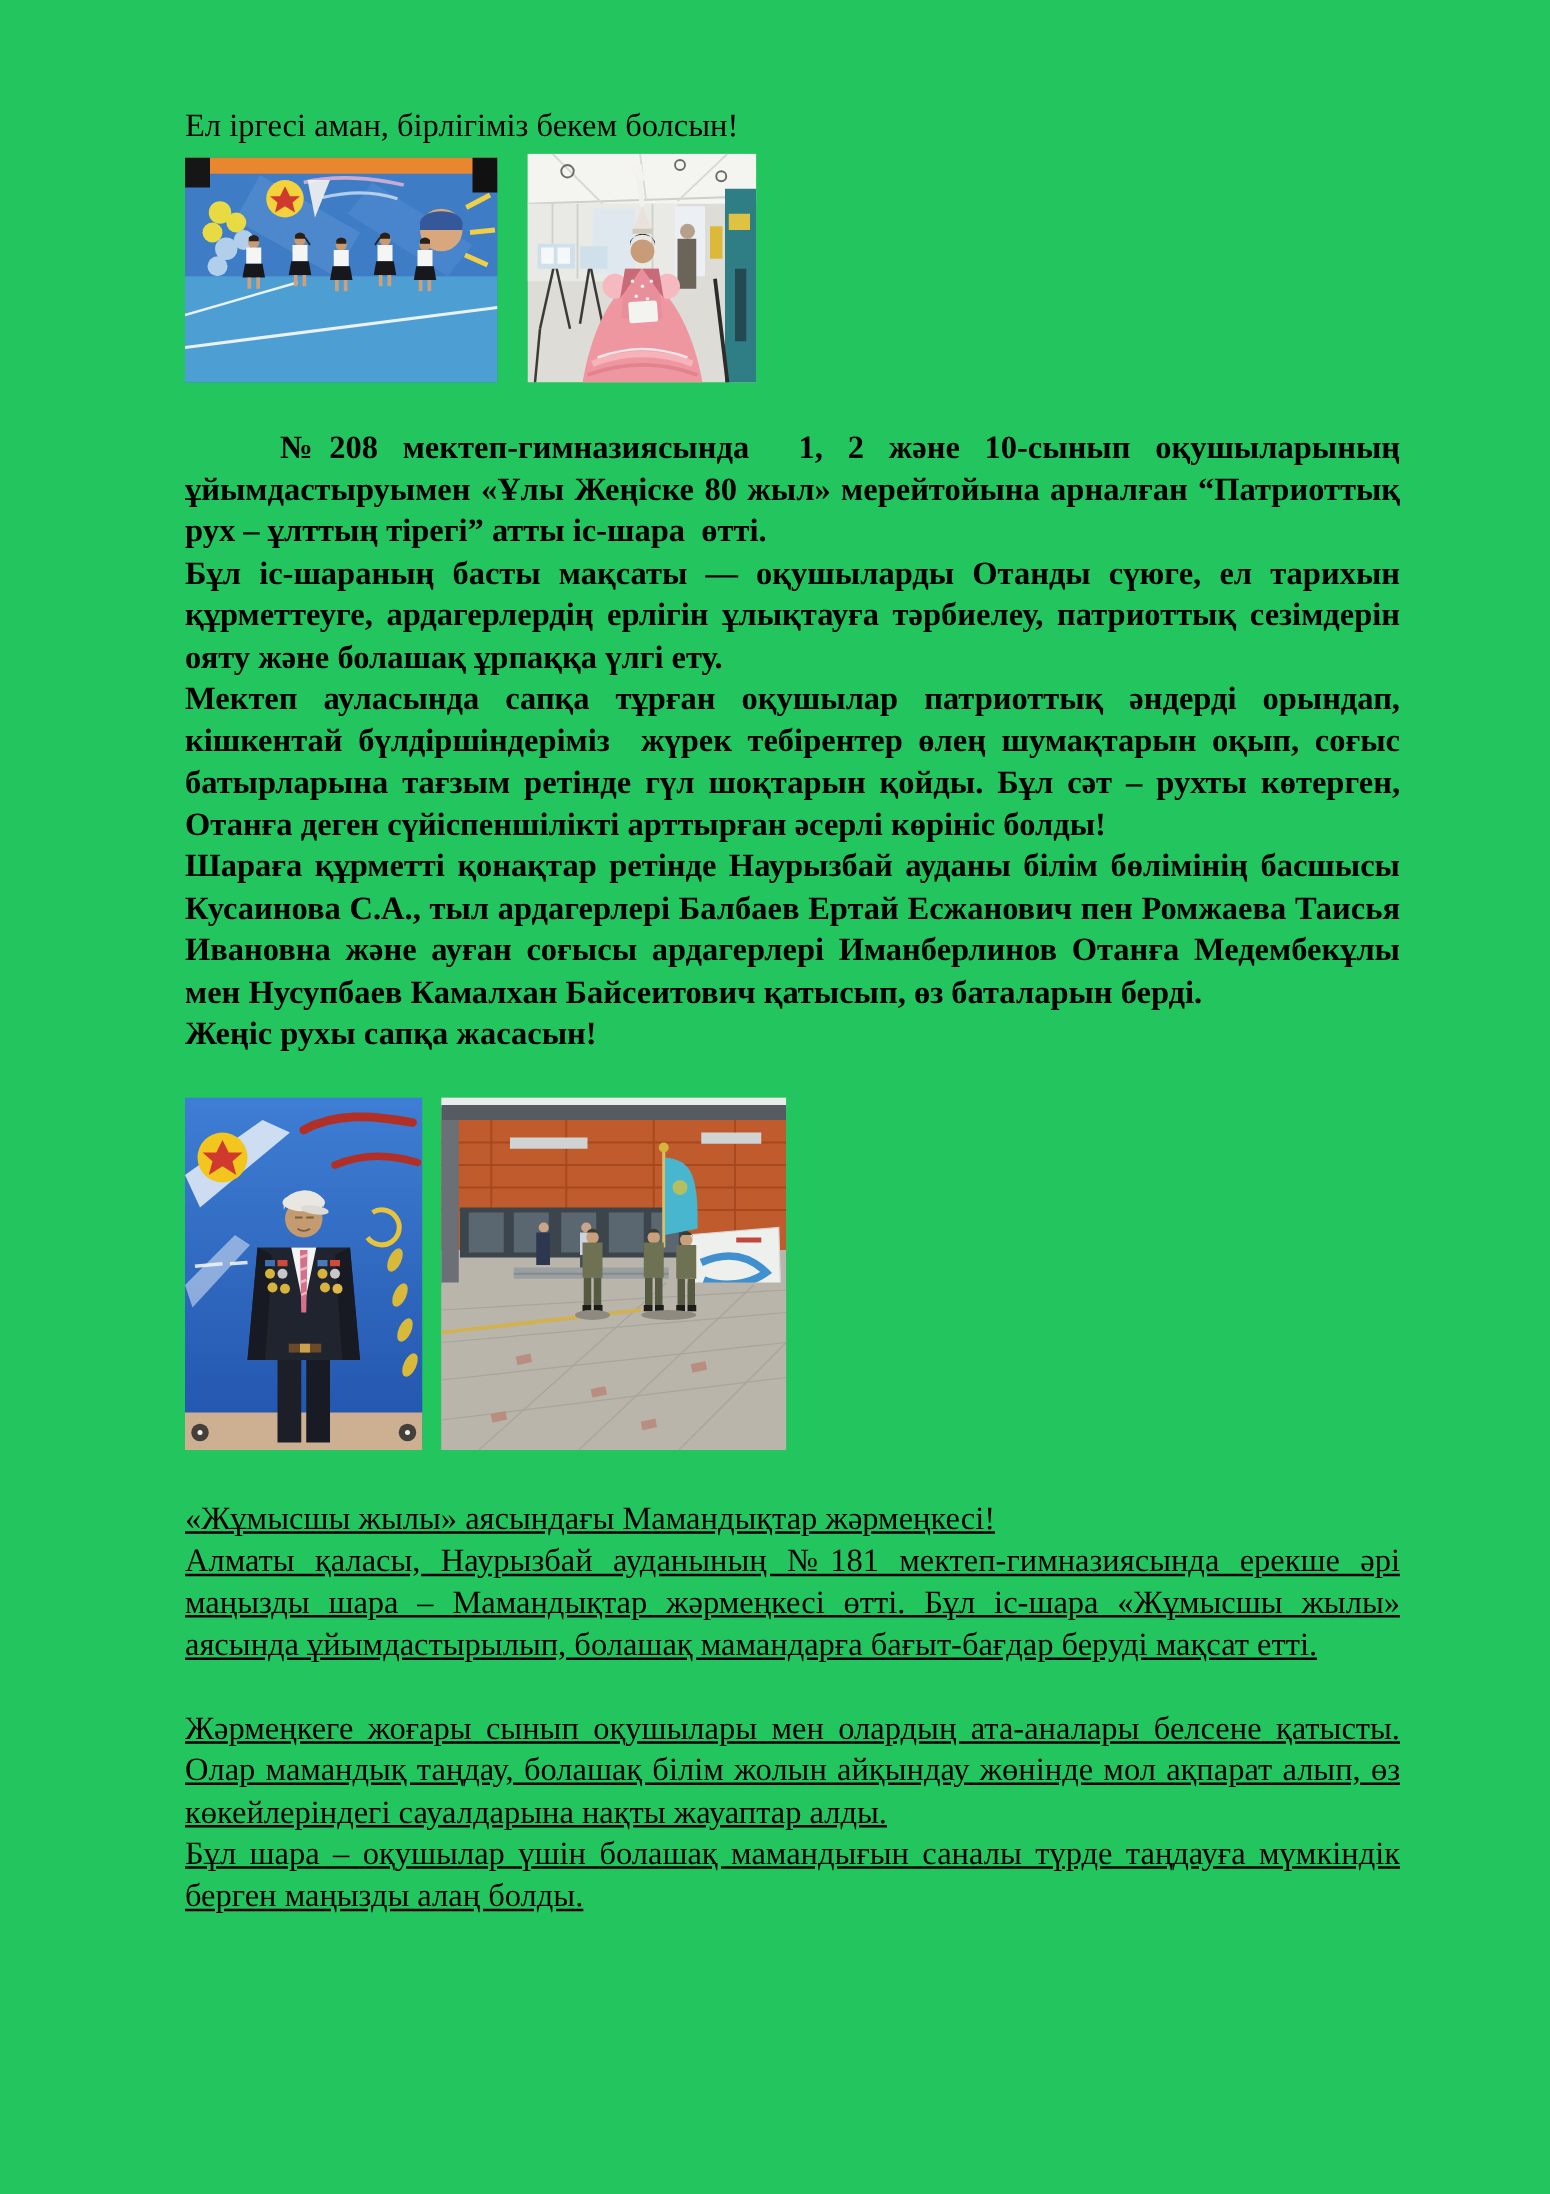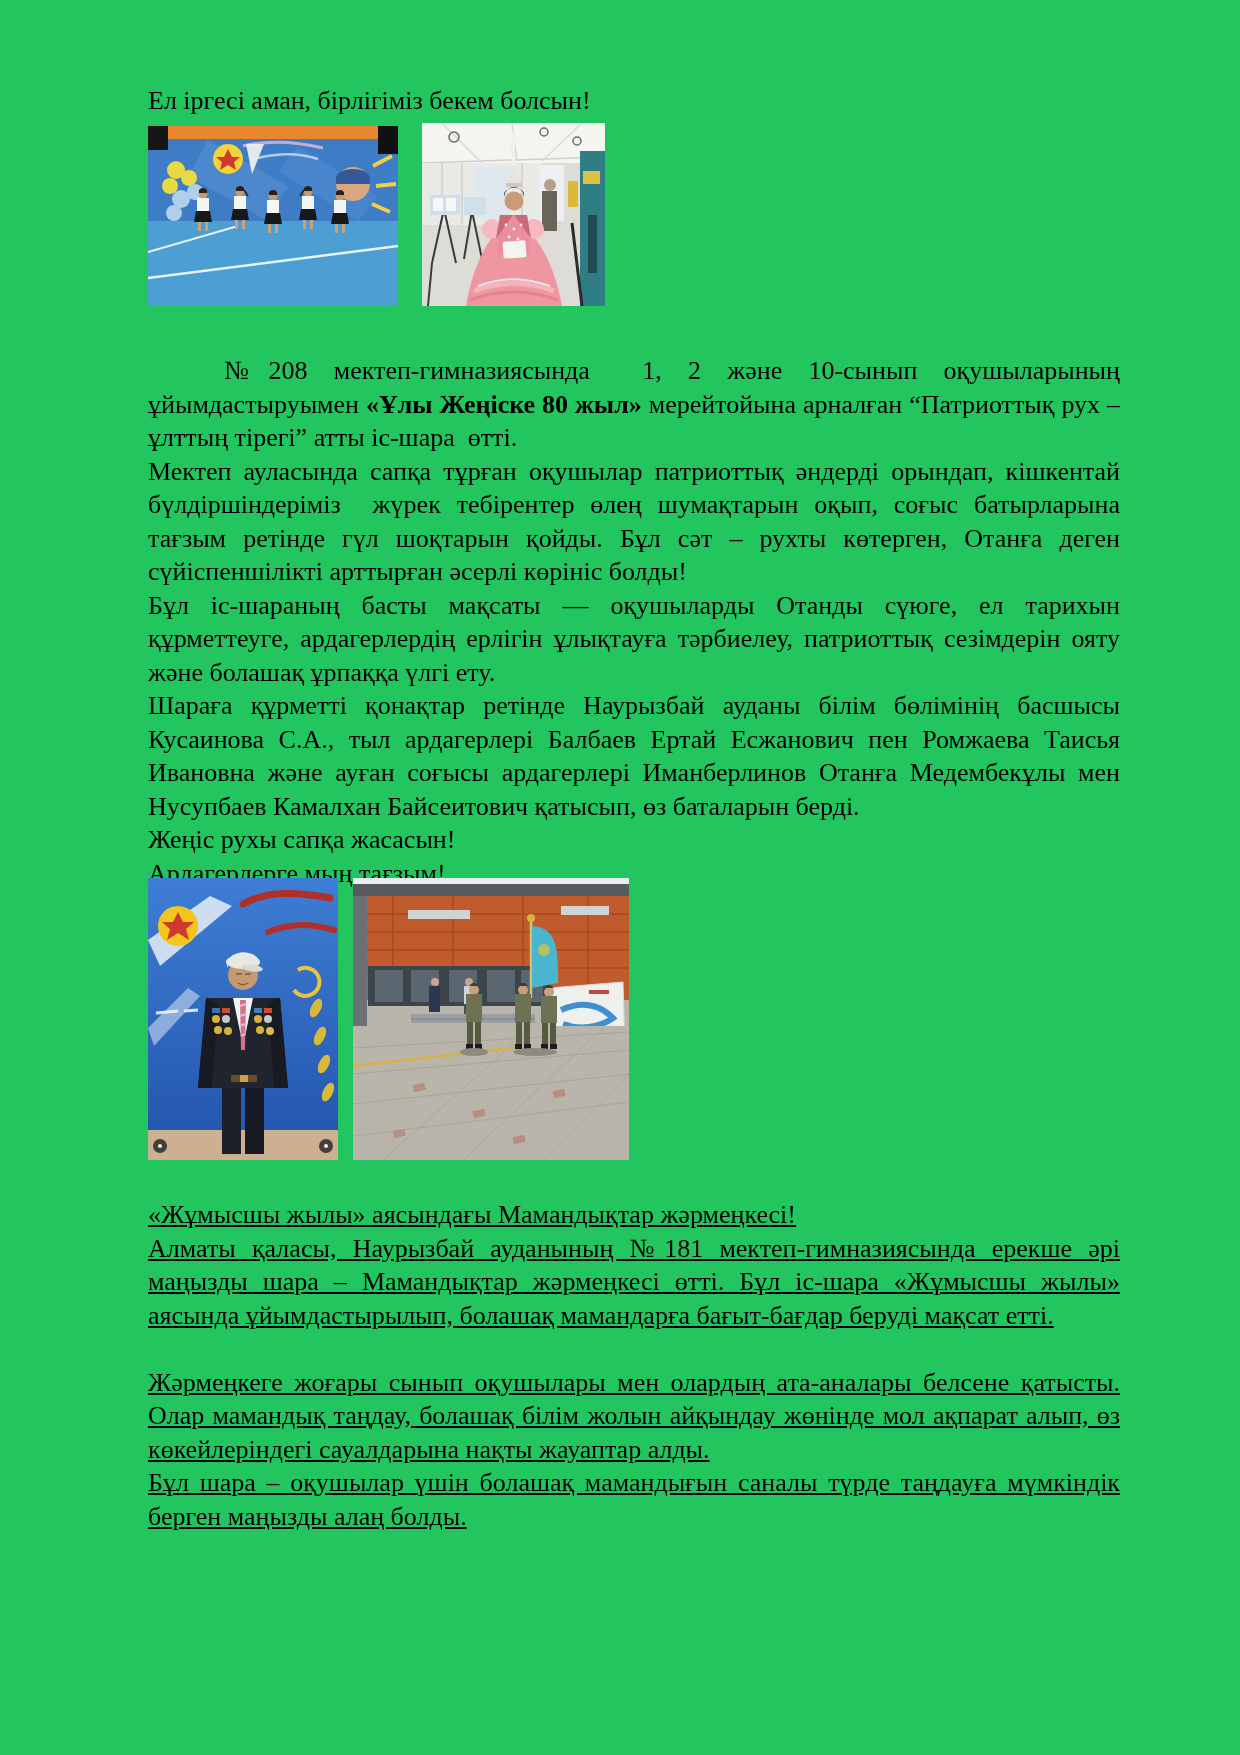--- a/index.html
+++ b/index.html
@@ -19,21 +19,21 @@
   }
   .photo{ position:absolute; display:block; }
   .ph1{ left:148px; top:126px; width:250px; height:180px; }
   .ph2{ left:422px; top:123px; width:183px; height:183px; }
   .ph3{ left:148px; top:878px; width:190px; height:282px; }
   .ph4{ left:353px; top:878px; width:276px; height:282px; }
   .body-block{
     position:absolute; left:148px; width:972px;
     font-size:26px; line-height:33.5px; text-align:justify;
   }
-  .body-1{ top:354px; }
+  .body-1{ top:341px;font-weight:bold; }
   .body-2{ top:1198px;text-decoration:underline; }
   .body-block p{ margin:0; padding:0; }
   .p-indent{ text-indent:76px; }
   .blank-line{ height:33.5px; }
 </style>
 </head>
 <body>
 
 <div class="page">
 
@@ -167,25 +167,24 @@
       <path d="M84,62 L100,62 L92,42 Z" fill="#e8e2da"></path>
       <rect x="84" y="60" width="16" height="4" fill="#cfc8bd"></rect>
       <path d="M92,42 C90,32 90,22 87,13" stroke="#f2f0ea" stroke-width="4" fill="none"></path>
       <circle cx="87" cy="12" r="5" fill="#f5f3ee"></circle>
       <circle cx="92" cy="18" r="4" fill="#f5f3ee" opacity="0.9"></circle>
     </g>
   </svg>
 
   <div class="body-block body-1">
     <p class="p-indent"><span>№208 мектеп-гимназиясында&nbsp; 1, 2 және 10-сынып оқушыларының ұйымдастыруымен </span><b>«Ұлы Жеңіске 80 жыл»</b><span> мерейтойына арналған “Патриоттық рух – ұлттың тірегі” атты іс-шара&nbsp; өтті.</span></p>
+    <p>Бұл іс-шараның басты мақсаты — оқушыларды Отанды сүюге, ел тарихын құрметтеуге, ардагерлердің ерлігін ұлықтауға тәрбиелеу, патриоттық сезімдерін ояту және болашақ ұрпаққа үлгі ету.</p>
     <p>Мектеп ауласында сапқа тұрған оқушылар патриоттық әндерді орындап, кішкентай бүлдіршіндеріміз&nbsp; жүрек тебірентер өлең шумақтарын оқып, соғыс батырларына тағзым ретінде гүл шоқтарын қойды. Бұл сәт – рухты көтерген, Отанға деген сүйіспеншілікті арттырған әсерлі көрініс болды!</p>
-    <p>Бұл іс-шараның басты мақсаты — оқушыларды Отанды сүюге, ел тарихын құрметтеуге, ардагерлердің ерлігін ұлықтауға тәрбиелеу, патриоттық сезімдерін ояту және болашақ ұрпаққа үлгі ету.</p>
     <p>Шараға құрметті қонақтар ретінде Наурызбай ауданы білім бөлімінің басшысы Кусаинова С.А., тыл ардагерлері Балбаев Ертай Есжанович пен Ромжаева Таисья Ивановна және ауған соғысы ардагерлері Иманберлинов Отанға Медембекұлы мен Нусупбаев Камалхан Байсеитович қатысып, өз баталарын берді.</p>
     <p>Жеңіс рухы сапқа жасасын!</p>
-    <p>Ардагерлерге мың тағзым!</p>
   </div>
 
   <svg class="photo ph3" viewBox="0 0 190 282" preserveAspectRatio="none">
     <defs>
       <linearGradient id="g3" x1="0" y1="0" x2="0" y2="1">
         <stop offset="0" stop-color="#3e7ed4"></stop>
           <stop offset="1" stop-color="#2253ab"></stop>
       </linearGradient>
     </defs>
     <rect x="0" y="0" width="190" height="282" fill="url(#g3)"></rect>

